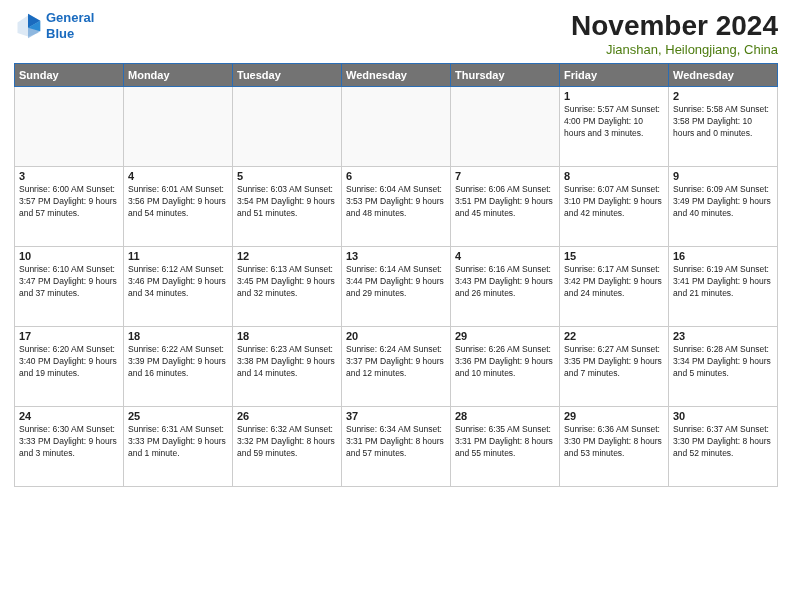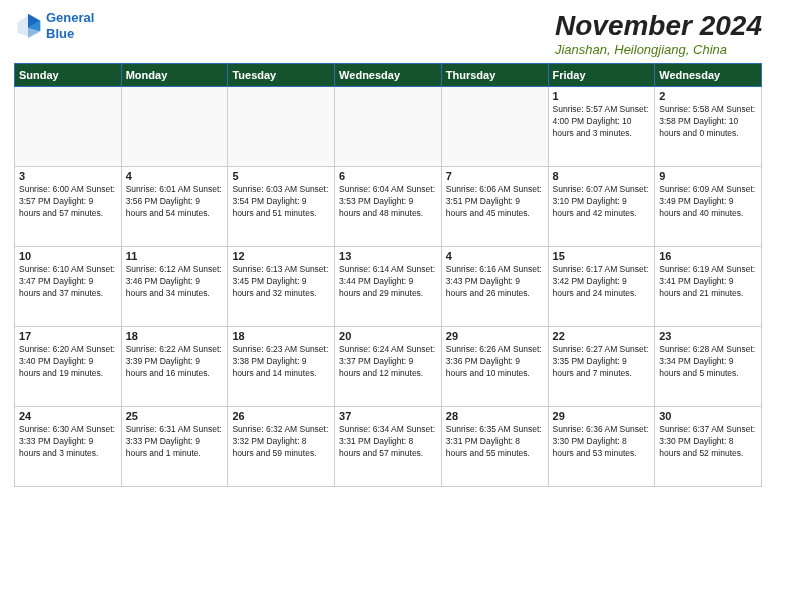--- a/index.html
+++ b/index.html
@@ -6,21 +6,21 @@
     body {
       width: 792px;
       height: 612px;
       font-family: Arial, sans-serif;
       background: #fff;
       overflow: hidden;
     }
     .page {
       width: 792px;
       height: 473px;
-      padding: 10px 30px 10px 14px;
+      padding: 10px 14px 10px 14px;
     }
     .header {
       display: flex;
       justify-content: space-between;
       align-items: flex-start;
       margin-bottom: 6px;
     }
     .logo {
       display: flex;
       align-items: center;
@@ -33,39 +33,38 @@
       line-height: 1.2;
     }
     .logo-text span {
       color: #1a6bbf;
     }
     .logo-icon {
       width: 28px;
       height: 28px;
     }
     .title-block {
-      text-align: left;
-      font-style: italic;
+      text-align: right;
     }
     .main-title {
       font-size: 28px;
       font-weight: bold;
       color: #222;
     }
     .subtitle {
       font-size: 13px;
       color: #4d7c0f;
     }
     table {
       width: 100%;
       border-collapse: collapse;
       table-layout: fixed;
     }
     th {
-      background-color: #14532d;
+      background-color: #737373;
       color: #fff;
       font-size: 11px;
       font-weight: bold;
       padding: 5px 4px;
       text-align: left;
       border: 1px solid #2a6db5;
     }
     td {
       border: 1px solid #ccc;
       vertical-align: top;

